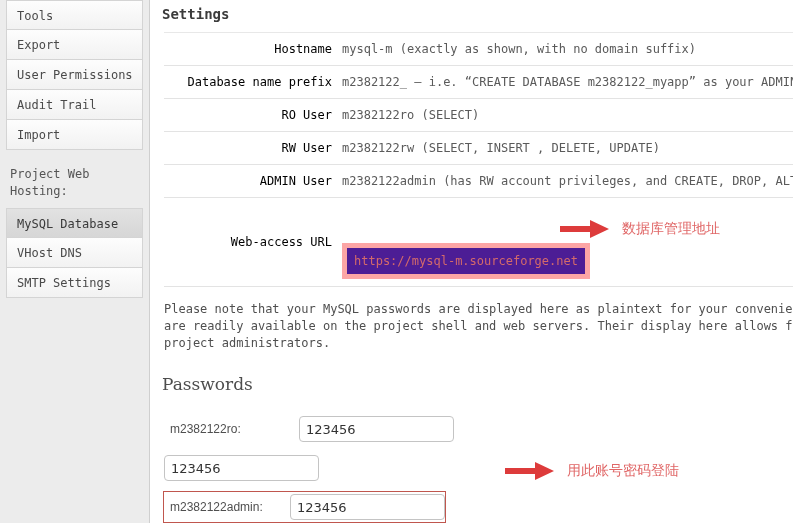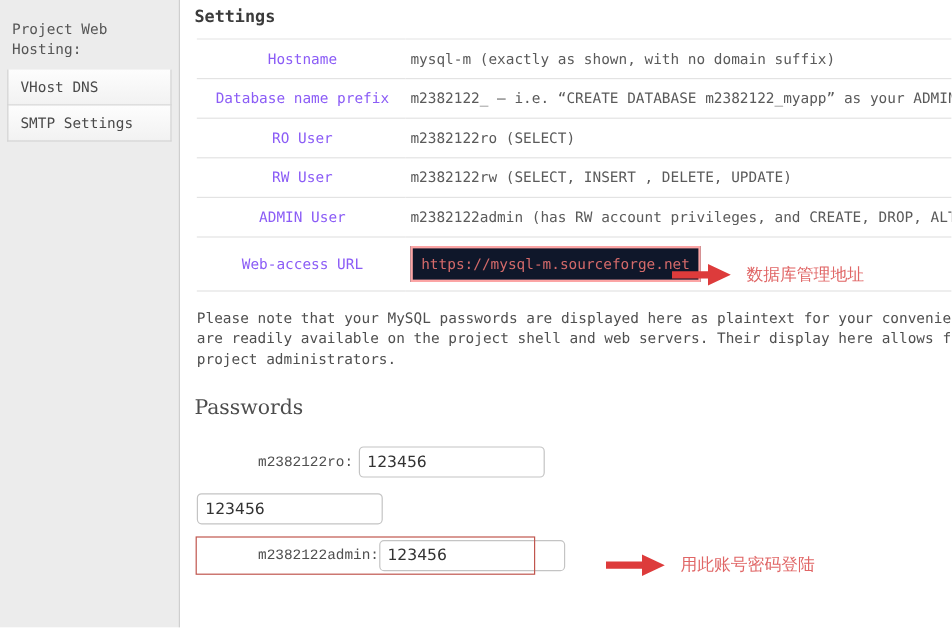--- a/index.html
+++ b/index.html
@@ -107,48 +107,49 @@
     margin: 0 0 0 2px;
   }
   table.settings tr {
     border-bottom: 1px solid #e3e3e3;
   }
   table.settings tr:first-child {
     border-top: 1px solid #e8e8e8;
   }
   table.settings th {
     width: 160px;
-    text-align: center;
+    text-align: right;
     font-weight: normal;
-    color: #8b5cf6;
+    color: #000000;
     font-size: 12px;
     padding: 7px 6px 7px 8px;
     vertical-align: middle;
     line-height: 17px;
     font-family: "DejaVu Sans Mono", "Liberation Mono", monospace;
   }
   table.settings td {
     color: #5a5a5a;
     font-size: 12px;
     padding: 7px 0 7px 4px;
     vertical-align: middle;
     line-height: 18px;
     font-family: "DejaVu Sans Mono", "Liberation Mono", monospace;
     white-space: normal;
   }
   .url-box {
     display: inline-block;
-    border: 2px solid #fca5a5;
+    border: 5px solid #fca5a5;
     padding: 4px 7px 4px 7px;
     color: #d46a6a;
     font-family: "DejaVu Sans Mono", "Liberation Mono", monospace;
     font-size: 12px;
-    background: #0f172a;
+    background: #4c1d95;
     text-decoration: none;
     white-space: nowrap;
+    margin-top: 38px;
   }
 
   
   p.note {
     margin: 14px 0 0 2px;
     width: 790px;
     color: #4f4f4f;
     font-size: 12px;
     line-height: 17px;
     font-family: "DejaVu Sans Mono", "Liberation Mono", monospace;
@@ -161,24 +162,23 @@
     align-items: center;
     margin: 0 0 9px 2px;
     height: 30px;
     position: relative;
     width: 290px;
   }
   .pw-label {
     width: 160px;
     color: #4f4f4f;
     font-size: 12px;
-    font-family: Liberation Mono, monospace;
+    font-family: Liberation Sans, sans-serif;
     padding-left: 6px;
     box-sizing: border-box;
-    margin-left: 45px;
   }
   input.pw-input {
     width: 155px;
     height: 26px;
     box-sizing: border-box;
     border: 1px solid #c4c4c4;
     border-radius: 4px;
     background: #ffffff;
     color: #333333;
     font-family: "DejaVu Sans", "Liberation Sans", sans-serif;
@@ -225,25 +225,33 @@
   #annot-url { left: 410px; top: 218px; justify-content: flex-end; }
   #annot-login { left: 355px; top: 460px; text-align: center; }
 </style>
 </head>
 <body>
 
 <div class="page">
 
   <nav class="sidebar">
 
+    <div class="nav-group first">
+      <a class="nav-item top">Tools</a>
+      <a class="nav-item">Export</a>
+      <a class="nav-item">User Permissions</a>
+      <a class="nav-item">Audit Trail</a>
+      <a class="nav-item">Import</a>
+    </div>
 
     <div class="nav-heading">Project Web
 Hosting:</div>
 
     <div class="nav-group">
+      <a class="nav-item top active">MySQL Database</a>
       <a class="nav-item">VHost DNS</a>
       <a class="nav-item">SMTP Settings</a>
     </div>
 
   </nav>
 
   <main class="content">
 
     <h2 class="section-title">Settings</h2>
 

